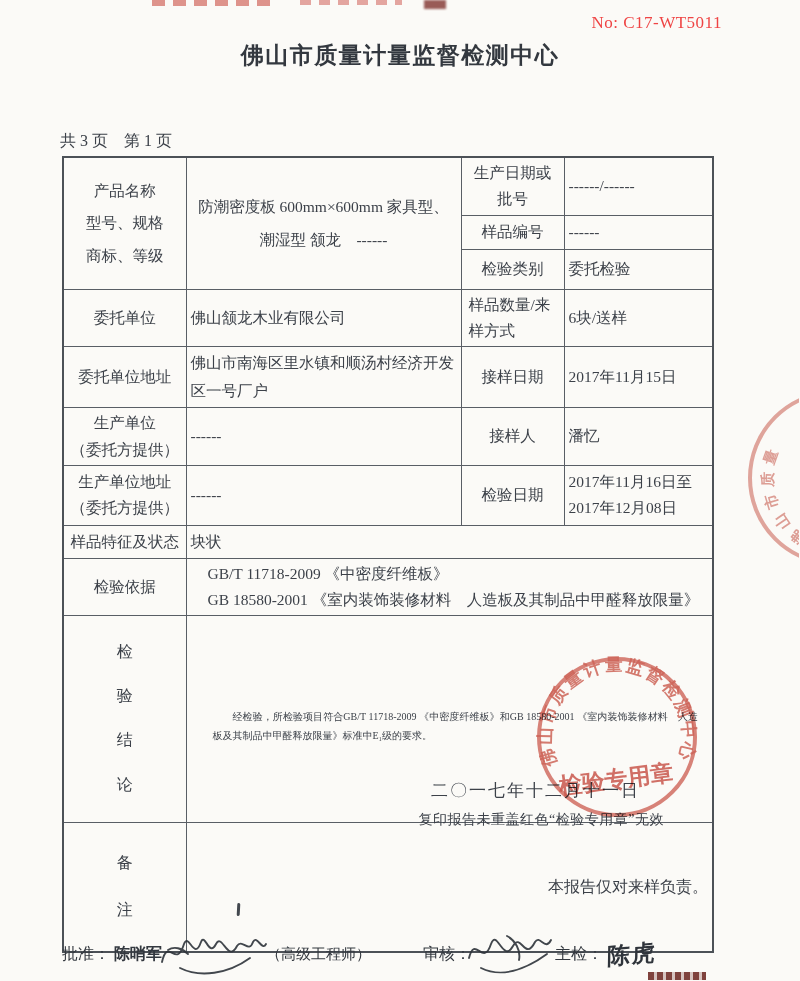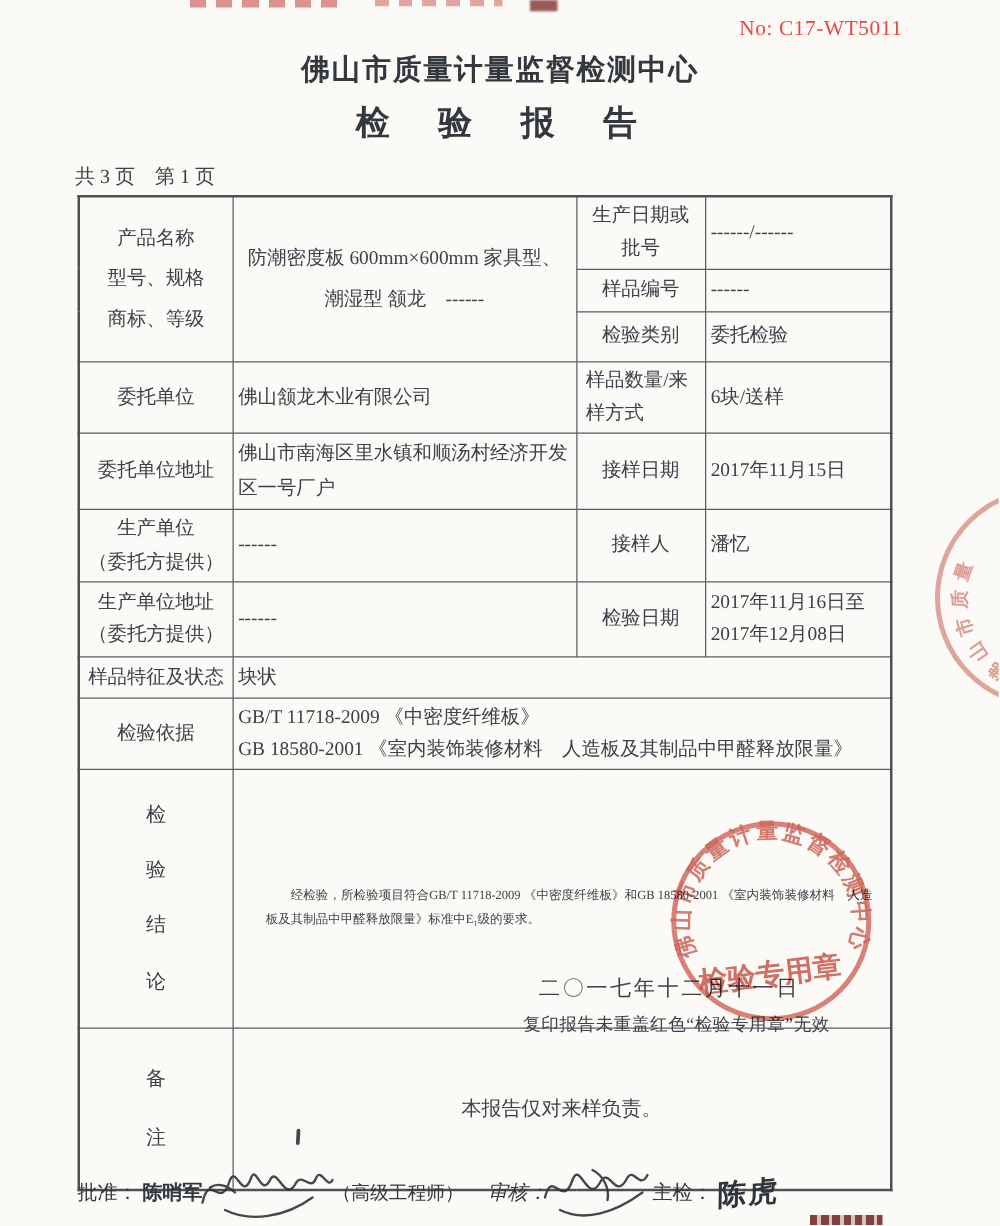--- a/index.html
+++ b/index.html
@@ -38,31 +38,31 @@
   td.product-lab{line-height:2.1;}
   td.vlabel{text-align:center;}
   td.vlabel .vchars{display:flex; flex-direction:column; justify-content:space-evenly;
     align-items:center; height:100%; min-height:120px; font-size:16px;}
   tr.r8 td.vlabel .vchars{min-height:200px;}
   td.concl-cell{position:relative; vertical-align:top; padding:0;}
   .concl-text{margin:16px 10px 0 22px; font-size:10px; line-height:1.85;
     text-indent:2em; text-align:justify;}
   .concl-date{position:absolute; right:72px; top:163px; font-size:17px; letter-spacing:2px;}
   .concl-note{position:absolute; right:48px; top:195px; font-size:14px; letter-spacing:.5px;}
-  td.remark-cell{position:relative; text-align:center; font-size:16px;}
+  td.remark-cell{position:relative; text-align:right; font-size:16px;}
   .ink-mark{position:absolute; left:50px; top:80px; width:3px; height:13px;
     background:#43484f; border-radius:2px; transform:rotate(3deg);}
-  .basis-cell .ln{display:block; line-height:1.55; padding:1px 0;}
+  .basis-cell .ln{display:block; line-height:1.55; padding:1px 0;margin-left:17px;}
   
   .sig-row{position:absolute; left:62px; top:926px; width:680px; height:56px;
     display:flex; align-items:center; font-size:16px; color:#33383f;}
   .sig-name{font-weight:700; margin-left:4px;}
   .sig-scribble{margin:-10px -4px -6px -8px;}
   .sig-title{font-size:15px; margin-left:-2px;}
-  .sig-label-review{margin-left:19px;font-style:italic;}
+  .sig-label-review{margin-left:52px;}
   .hand{display:inline-block; font-size:23px; font-weight:600; letter-spacing:2px;
     color:#2f343b; transform:rotate(-5deg) skewX(-6deg); margin-left:4px;}
   
   .stamp-main{position:absolute; left:530px; top:645px; mix-blend-mode:multiply; opacity:.85;}
   .stamp-side{position:absolute; left:739px; top:378px; mix-blend-mode:multiply; opacity:.7;}
   
   .artifact{position:absolute; filter:blur(.4px);}
   .art-top1{left:152px; top:0; width:124px; height:6px;
     background:repeating-linear-gradient(90deg, rgba(198,62,52,.55) 0 13px, rgba(198,62,52,0) 13px 21px);}
   .art-top2{left:300px; top:0; width:102px; height:5px;
@@ -76,21 +76,20 @@
 
 <div class="page">
 
   <div class="artifact art-top1"></div>
   <div class="artifact art-top2"></div>
   <div class="artifact art-top3"></div>
   <div class="artifact art-bottom"></div>
 
   <div class="report-no">No: C17-WT5011</div>
   <div class="org-name">佛山市质量计量监督检测中心</div>
-  <div class="doc-title">检　验　报　告</div>
   <div class="form-row">
     <span>共 3 页　第 1 页</span>
   </div>
 
   <table class="report">
     <colgroup>
         <col style="width:123px">
         <col style="width:275px">
         <col style="width:103px">
         <col style="width:149px">

